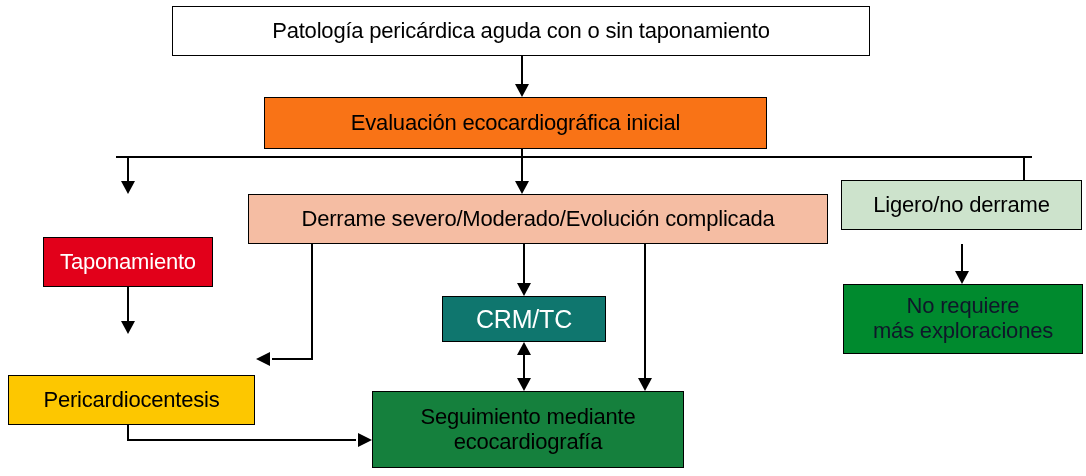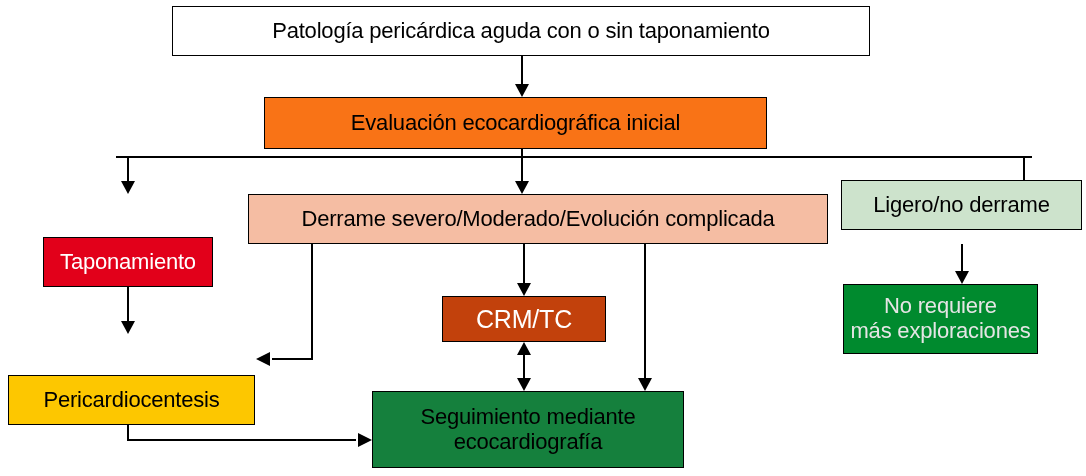--- a/index.html
+++ b/index.html
@@ -57,28 +57,28 @@
     font-size: 22px;
     margin-left: 12px;
   }
   #node-ligero {
     left: 841px; top: 180px; width: 241px; height: 50px;
     background: #cde3cc;
     font-size: 22px;
   }
   #node-crmtc {
     left: 442px; top: 296px; width: 164px; height: 46px;
-    background: #c2410c;
+    background: #0f766e;
     color: #ffffff;
     font-size: 25px;
   }
   #node-norequiere {
-    left: 843px; top: 284px; width: 195px; height: 70px;
+    left: 843px; top: 284px; width: 240px; height: 70px;
     background: #008a2e;
-    color: #e5e5e5;
+    color: #0f172a;
     font-size: 22px;
   }
   #node-pericardio {
     left: 8px; top: 334px; width: 247px; height: 50px;
     background: #fdc700;
     font-size: 22px;
     margin-top: 41px;
   }
   #node-seguimiento {
     left: 372px; top: 391px; width: 312px; height: 77px;

